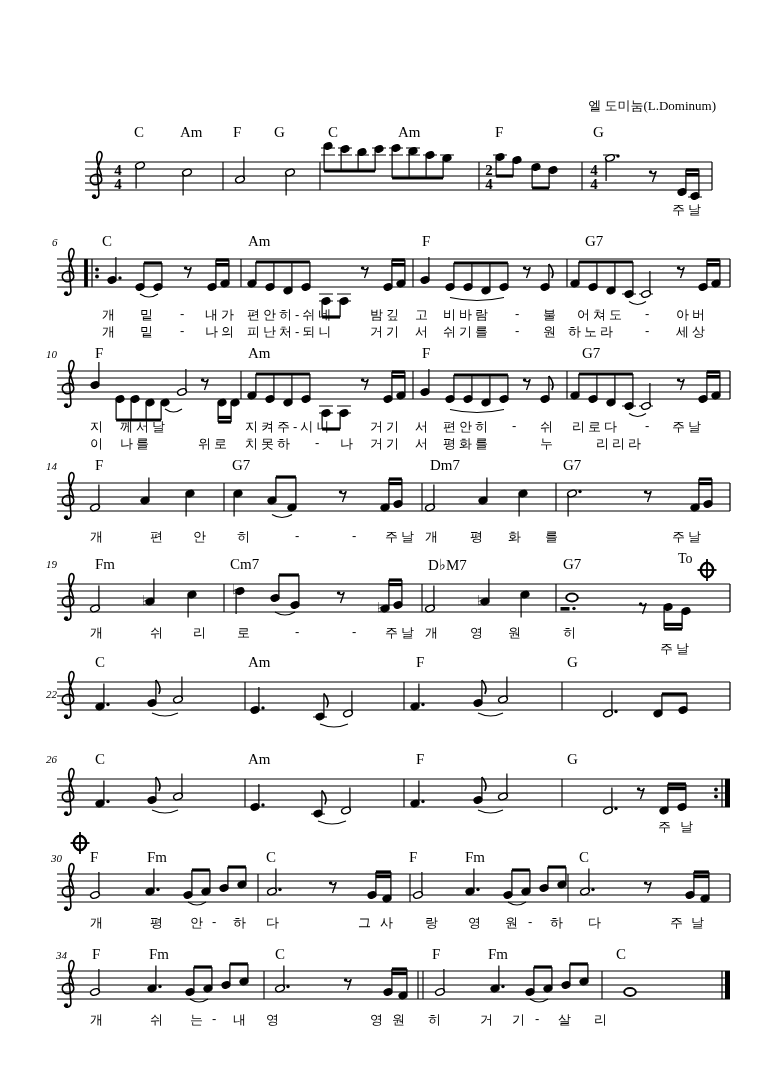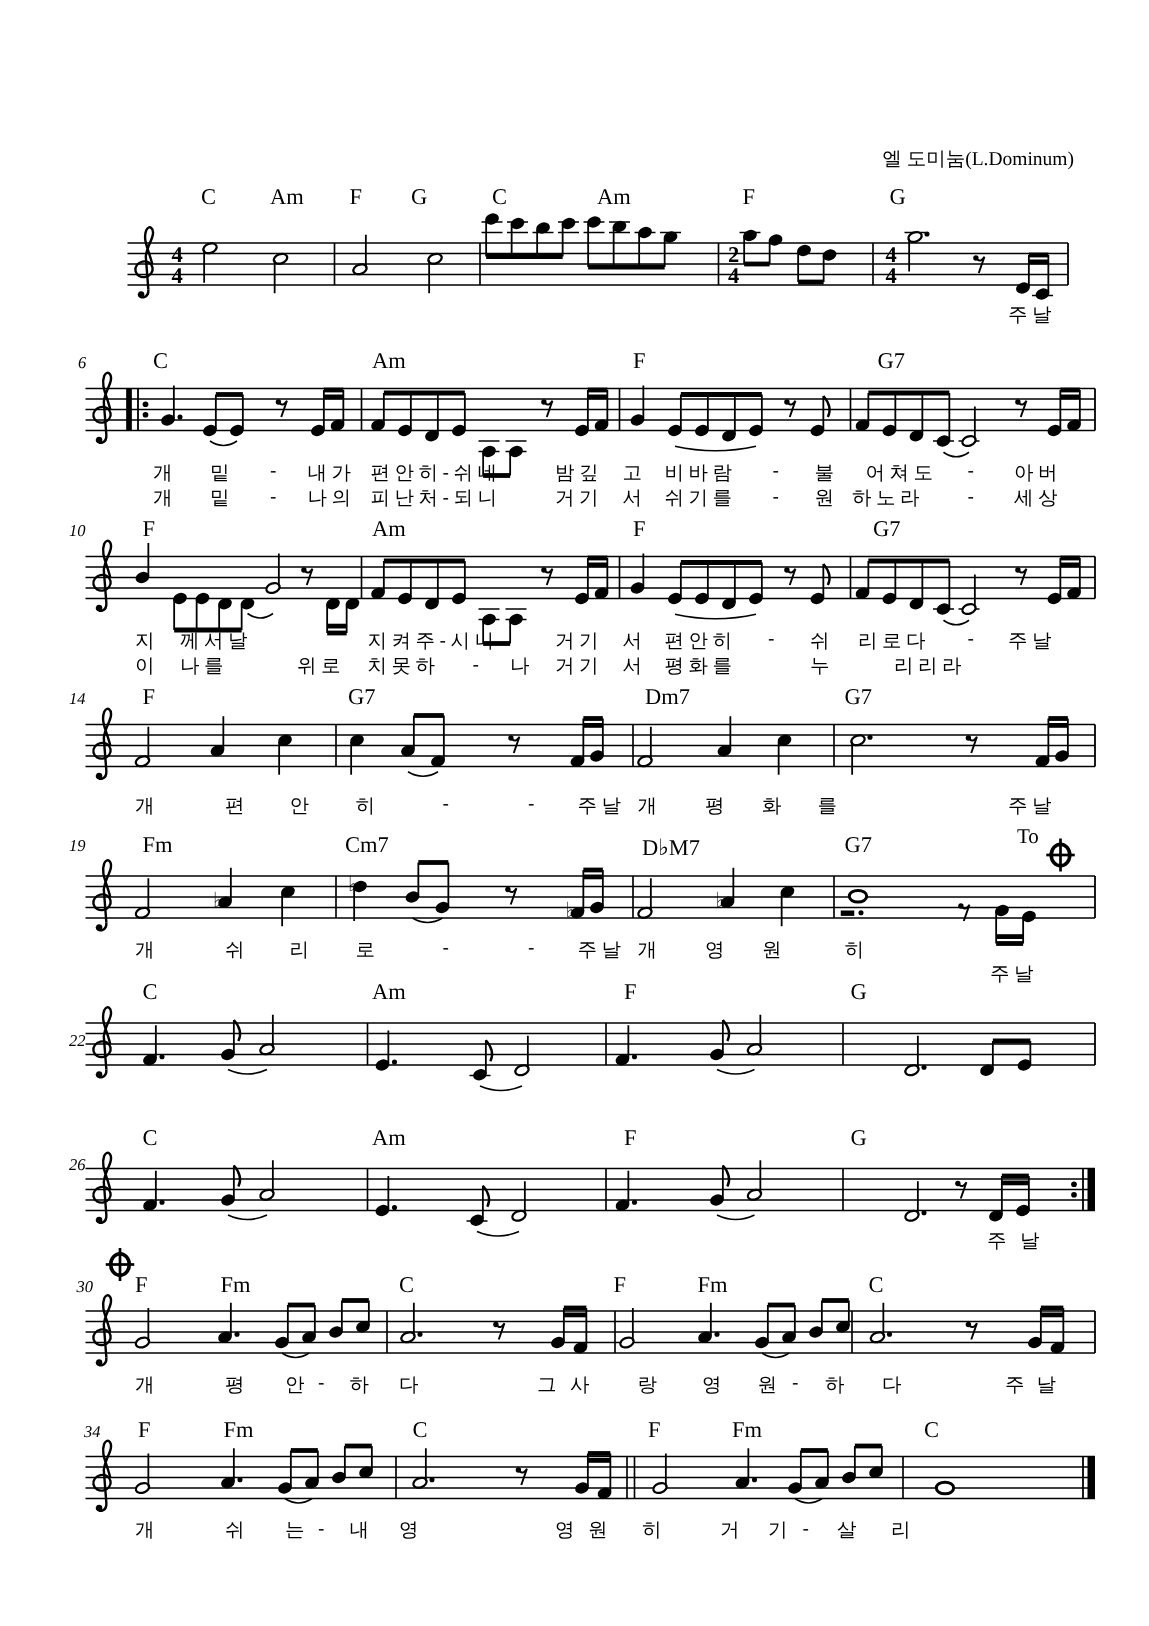--- a/index.html
+++ b/index.html
@@ -815,21 +815,21 @@
       <div class="lyr" style="left: 470px; top: 624px;">영</div>
       <div class="lyr" style="left: 508px; top: 624px;">원</div>
       <div class="lyr" style="left: 563px; top: 624px;">히</div>
       <div class="lyr" style="left: 660px; top: 640px;">주날</div>
       <div class="tocoda" style="left: 678px; top: 551px;">To</div>
       <div class="mnum" style="left: 46px; top: 640px; margin-top: 48px;">22</div>
       <div class="chord" style="left: 95px; top: 654px;">C</div>
       <div class="chord" style="left: 248px; top: 654px;">Am</div>
       <div class="chord" style="left: 416px; top: 654px;">F</div>
       <div class="chord" style="left: 567px; top: 654px;">G</div>
-      <div class="mnum" style="left: 46px; top: 771px;">26</div>
+      <div class="mnum" style="left: 46px; top: 753px;">26</div>
       <div class="chord" style="left: 95px; top: 751px;">C</div>
       <div class="chord" style="left: 248px; top: 751px;">Am</div>
       <div class="chord" style="left: 416px; top: 751px;">F</div>
       <div class="chord" style="left: 567px; top: 751px;">G</div>
       <div class="lyr" style="left: 658px; top: 818px;">주</div>
       <div class="lyr" style="left: 680px; top: 818px;">날</div>
       <div class="mnum" style="left: 51px; top: 852px;">30</div>
       <div class="chord" style="left: 90px; top: 849px;">F</div>
       <div class="chord" style="left: 147px; top: 849px;">Fm</div>
       <div class="chord" style="left: 266px; top: 849px;">C</div>

